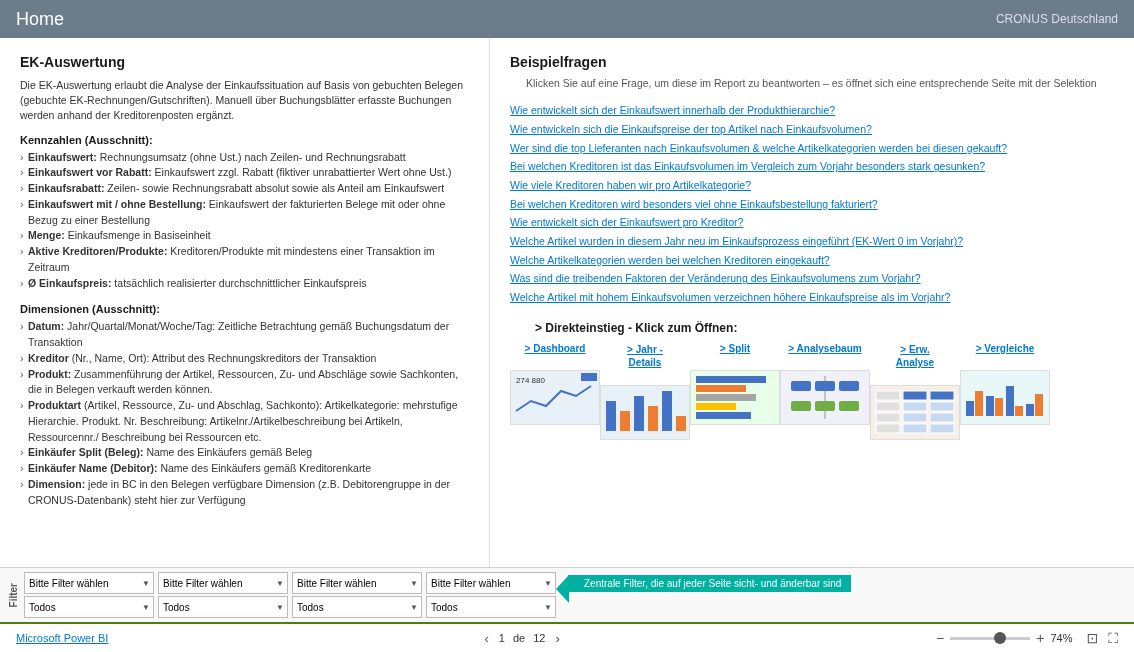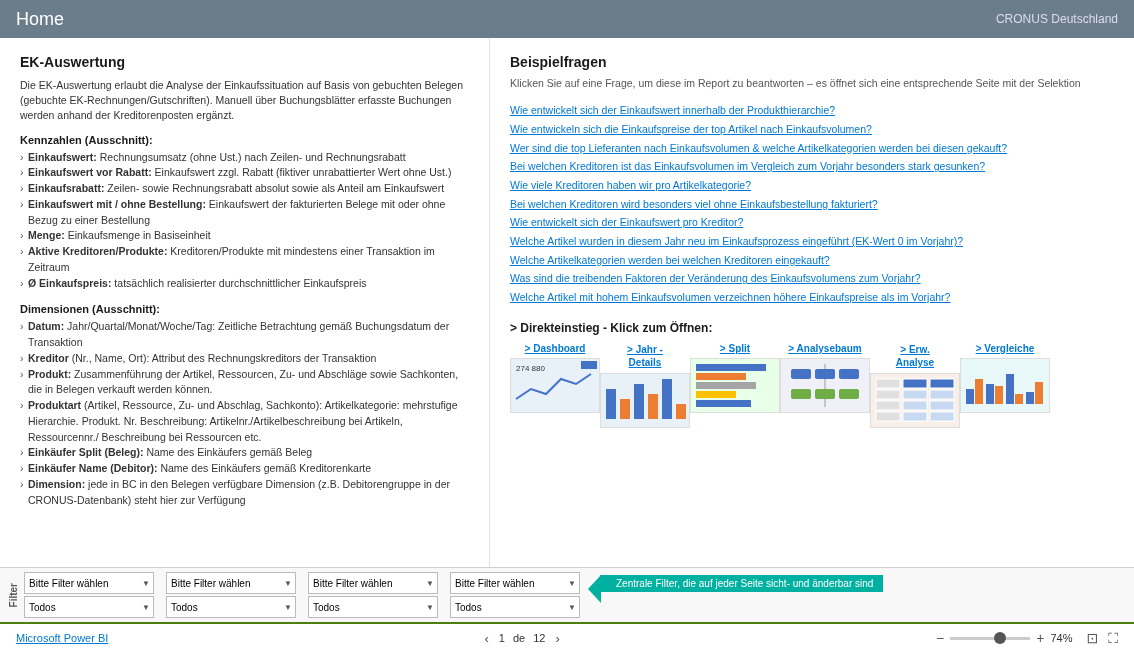--- a/index.html
+++ b/index.html
@@ -21,38 +21,38 @@
     .section-desc { font-size: 10.5px; color: #333; line-height: 1.45; margin-bottom: 10px; }
 
     .subsection-title { font-size: 11px; font-weight: 700; color: #1a1a1a; margin-top: 10px; margin-bottom: 4px; }
 
     .bullet-item { font-size: 10.5px; color: #333; line-height: 1.5; padding-left: 8px; position: relative; }
     .bullet-item::before { content: '›'; position: absolute; left: 0; color: #555; }
     .bullet-bold { font-weight: 700; }
 
     
     .questions-title { font-size: 14px; font-weight: 700; color: #1a1a1a; margin-bottom: 6px; }
-    .questions-desc { font-size: 10.5px; color: #555; line-height: 1.45; margin-bottom: 12px; }
+    .questions-desc { font-size: 10.5px; color: #555; line-height: 1.45; margin-bottom: 12px; margin-left: 16px; }
 
     .question-link { display: block; font-size: 10.5px; color: #0078d4; text-decoration: underline; margin-bottom: 4px; cursor: pointer; line-height: 1.4; }
 
     
     .direct-entry { margin-top: 16px; }
-    .direct-entry-title { font-size: 12px; font-weight: 700; color: #1a1a1a; margin-bottom: 10px; }
+    .direct-entry-title { font-size: 12px; font-weight: 700; color: #1a1a1a; margin-bottom: 10px; margin-left: 25px; }
 
     .thumbnail-row { display: flex; align-items: flex-start; }
     .thumbnail-item { display: flex; flex-direction: column; align-items: center; cursor: pointer; }
     .thumbnail-label { font-size: 10px; color: #0078d4; text-decoration: underline; margin-bottom: 4px; text-align: center; font-weight: 600; }
     .thumbnail-label.two-line { line-height: 1.3; }
-    .thumbnail-img { width: 90px; height: 55px; background: #f5f5f5; border: 1px solid #ddd; display: flex; justify-content: center; position: relative; overflow: hidden; }
+    .thumbnail-img { width: 90px; height: 55px; background: #f5f5f5; border: 1px solid #ddd; display: flex; justify-content: center; position: relative; overflow: hidden; margin-top: 12px; }
 
     
     .footer-bar { background: #f8f8f8; border-top: 1px solid #d0d0d0; padding: 4px 8px; }
     .filter-label-vert { writing-mode: vertical-rl; transform: rotate(180deg); font-size: 10px; color: #555; font-weight: 600; margin-right: 2px; min-width: 14px; }
-    .filter-row { display: flex; align-items: center; gap: 12px; }
+    .filter-row { display: flex; align-items: center; gap: 4px; }
     .filter-row-wrapper { display: flex; align-items: center; }
 
     .filter-select { height: 22px; font-size: 10px; border: 1px solid #bbb; background: white; padding: 0 4px; width: 130px; appearance: none; -webkit-appearance: none; cursor: pointer; }
     .filter-select-wrapper { position: relative; display: inline-block; }
     .filter-select-wrapper::after { content: '▼'; font-size: 8px; position: absolute; right: 4px; top: 50%; transform: translateY(-50%); pointer-events: none; color: #555; }
 
     .arrow-banner { background: #00b0a0; color: white; font-size: 10px; padding: 3px 10px 3px 16px; margin-left: 8px; position: relative; display: inline-flex; align-items: center; }
     .arrow-banner::before { content: ''; position: absolute; left: -12px; top: 0; border-top: 14px solid transparent; border-bottom: 14px solid transparent; border-right: 13px solid #00b0a0; }
 
     

